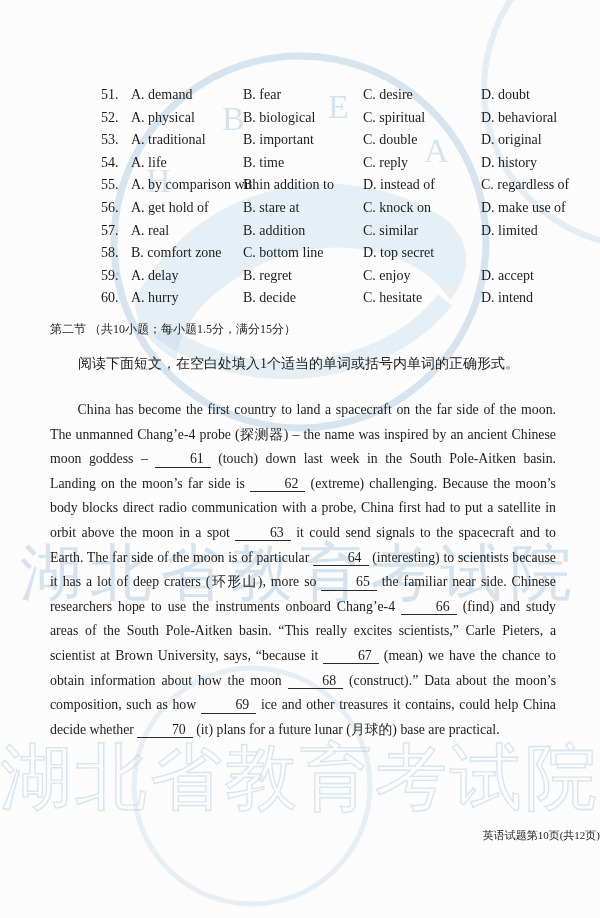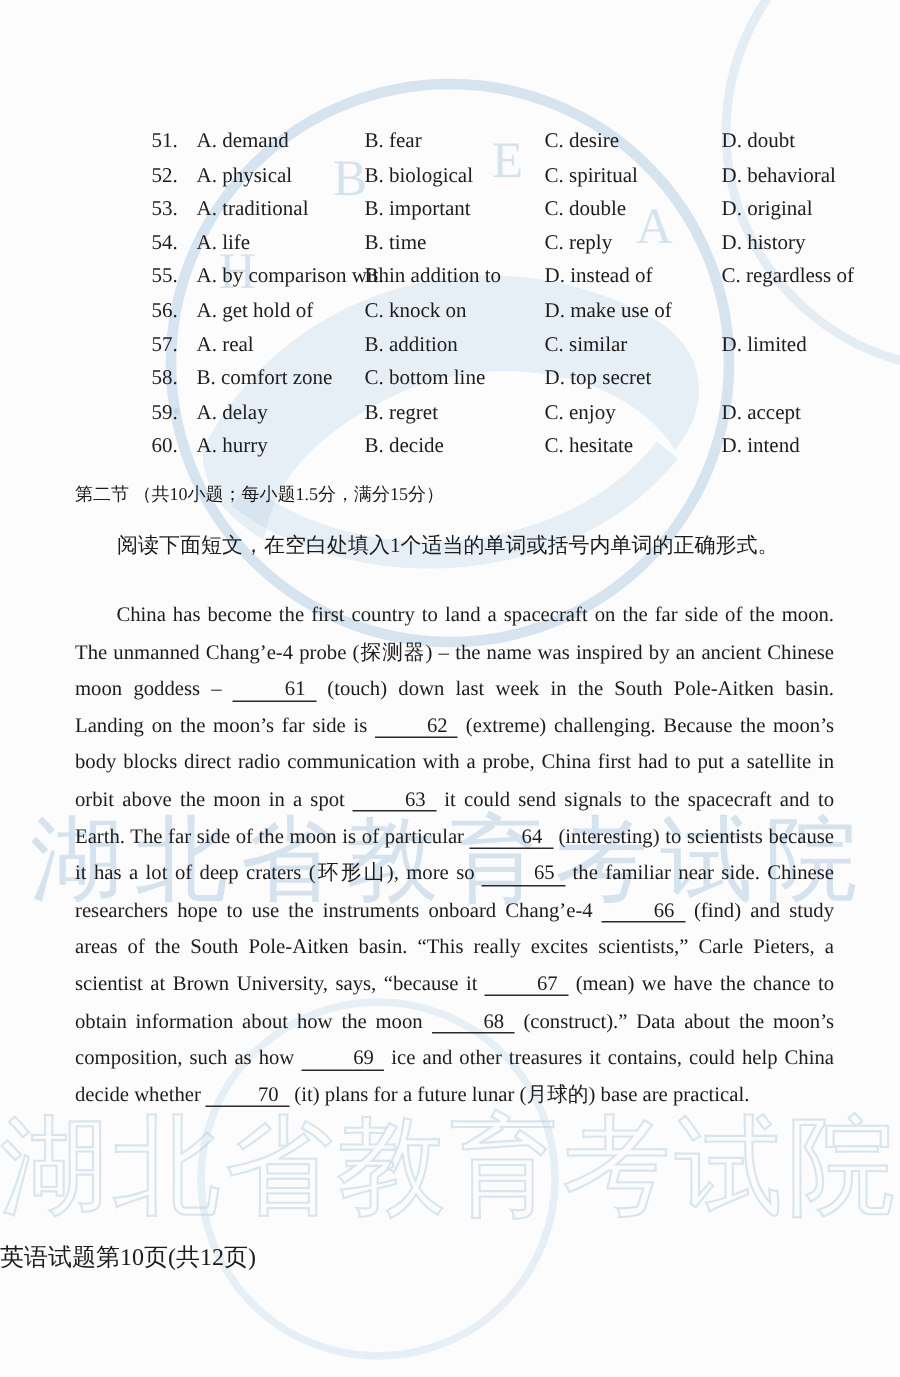--- a/index.html
+++ b/index.html
@@ -37,21 +37,21 @@
     display: inline-block;
     min-width: 40px;
     padding: 0 7px;
     text-align: center;
     border-bottom: 1px solid #2a2a2a;
     line-height: 1.05;
   }
 
   .footer {
     position: absolute; top: 828px; left: 0; width: 100%;
-    text-align: left; font-size: 16px;
+    text-align: right; font-size: 11px;
   }
 
   .wm-org-mid { letter-spacing: 8px; }
   .wm-org-bottom { letter-spacing: 3px; }
 </style>
 </head>
 <body>
 
 <div class="watermark-layer">
   <svg width="600" height="918" viewBox="0 0 600 918">
@@ -113,20 +113,21 @@
     <div class="q-row">
       <span>55.</span>
       <span>A. by comparison with</span>
       <span>B. in addition to</span>
       <span>D. instead of</span>
       <span>C. regardless of</span>
     </div>
     <div class="q-row">
       <span>56.</span>
       <span>A. get hold of</span>
+      <span>B. stare at</span>
       <span>C. knock on</span>
       <span>D. make use of</span>
     </div>
     <div class="q-row">
       <span>57.</span>
       <span>A. real</span>
       <span>B. addition</span>
       <span>C. similar</span>
       <span>D. limited</span>
     </div>

